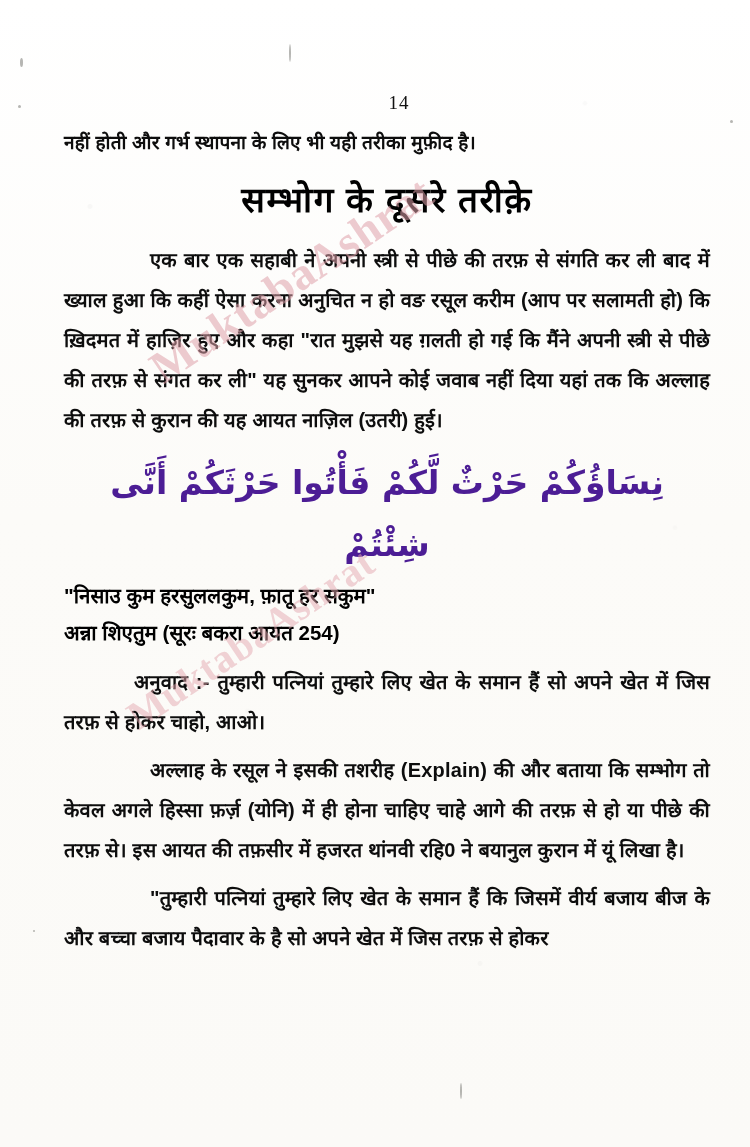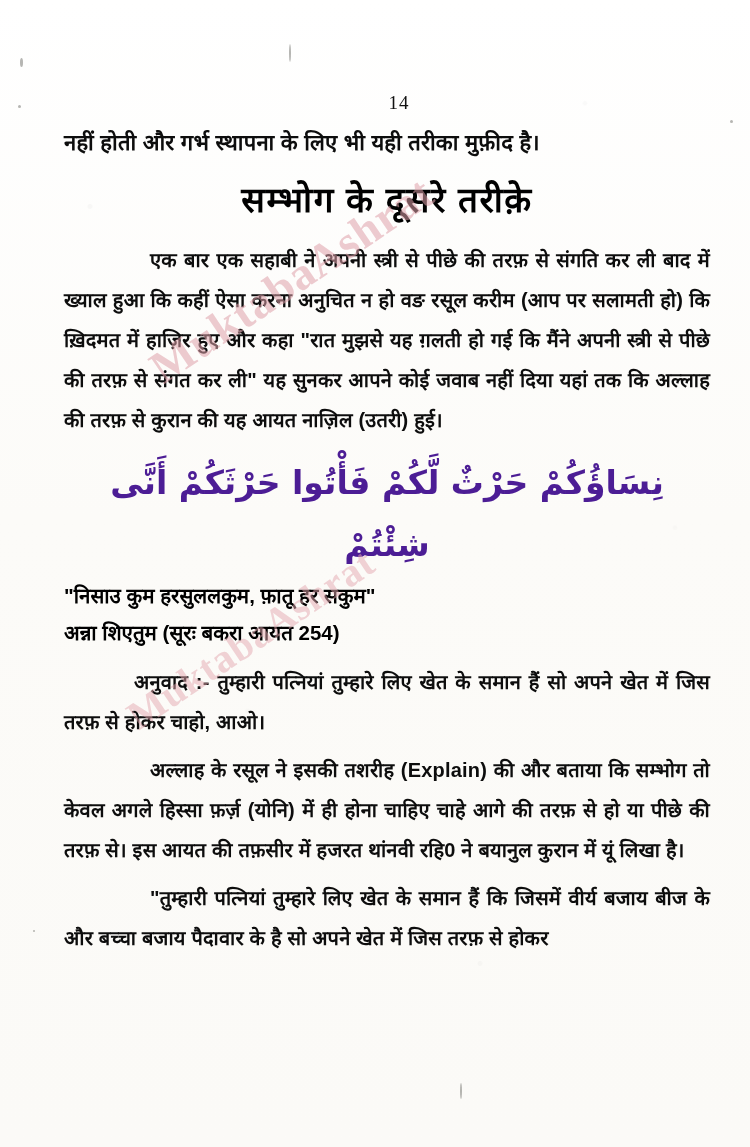--- a/index.html
+++ b/index.html
@@ -62,21 +62,21 @@
   .line, .para {
     font-family: "Liberation Sans", sans-serif;
     color: #0d0d0d;
     font-size: 20px;
     line-height: 40px;
     font-weight: 700;
     letter-spacing: 0.2px;
   }
 
   .intro-line {
-    font-size: 22px;
+    font-size: 19px;
     line-height: 30px;
     white-space: nowrap;
     margin-bottom: 16px;
   }
 
   .heading {
     text-align: center;
     font-size: 35px;
     font-weight: 700;
     line-height: 52px;

